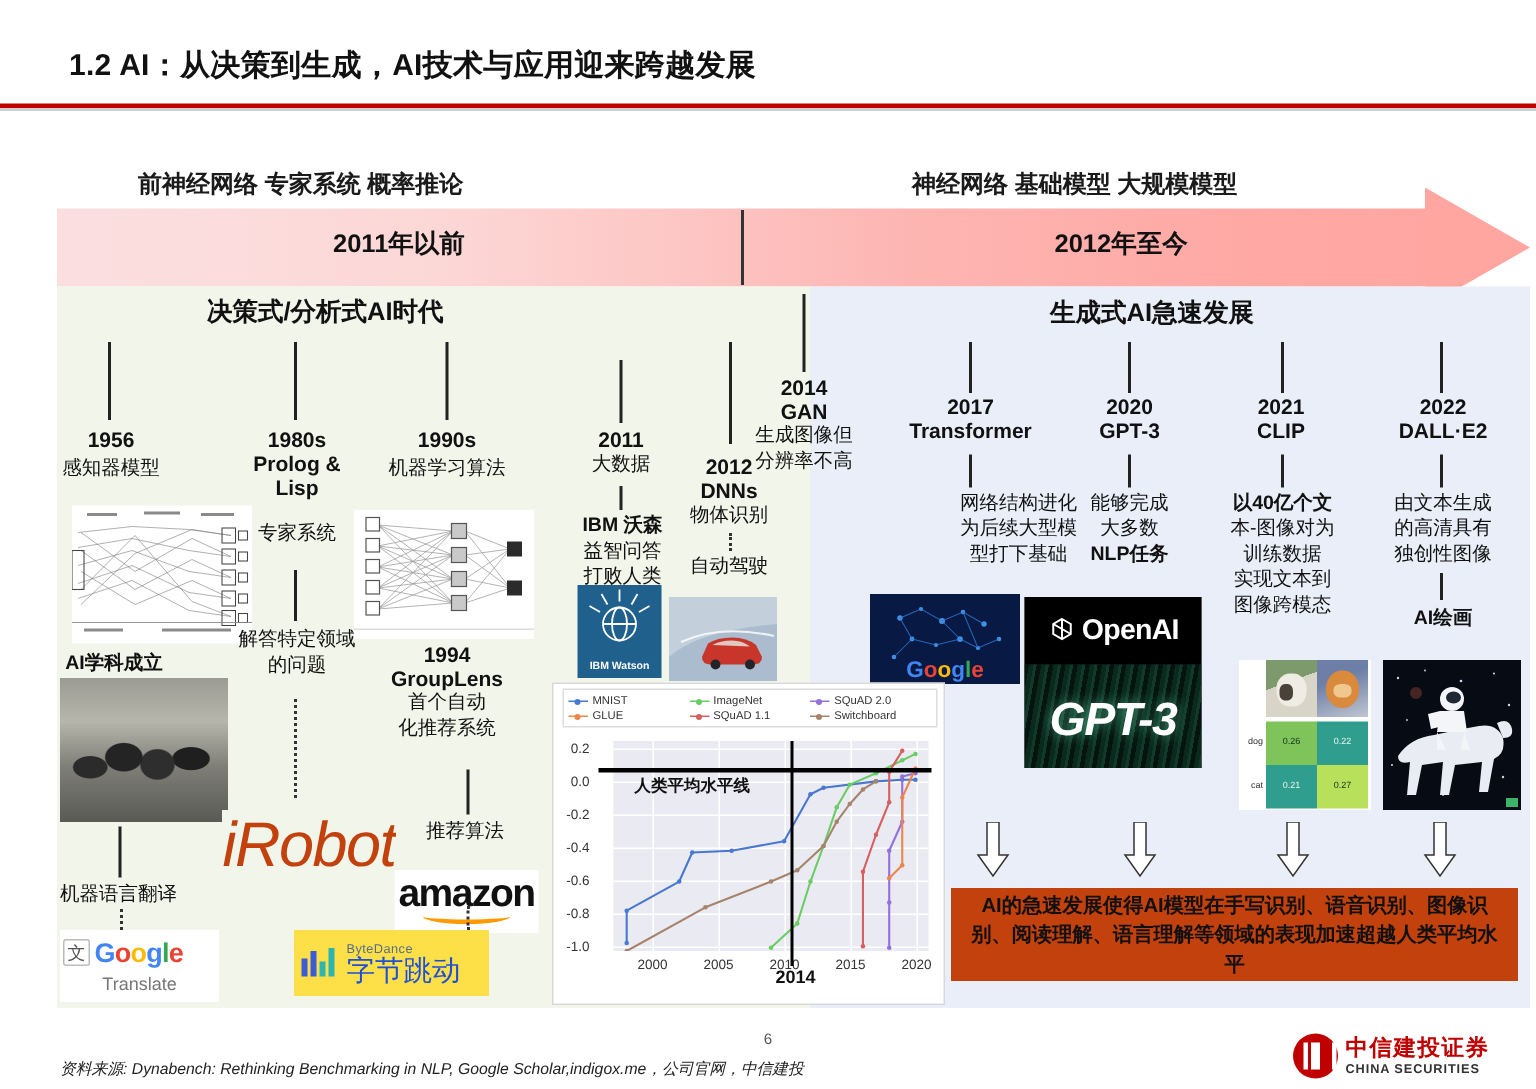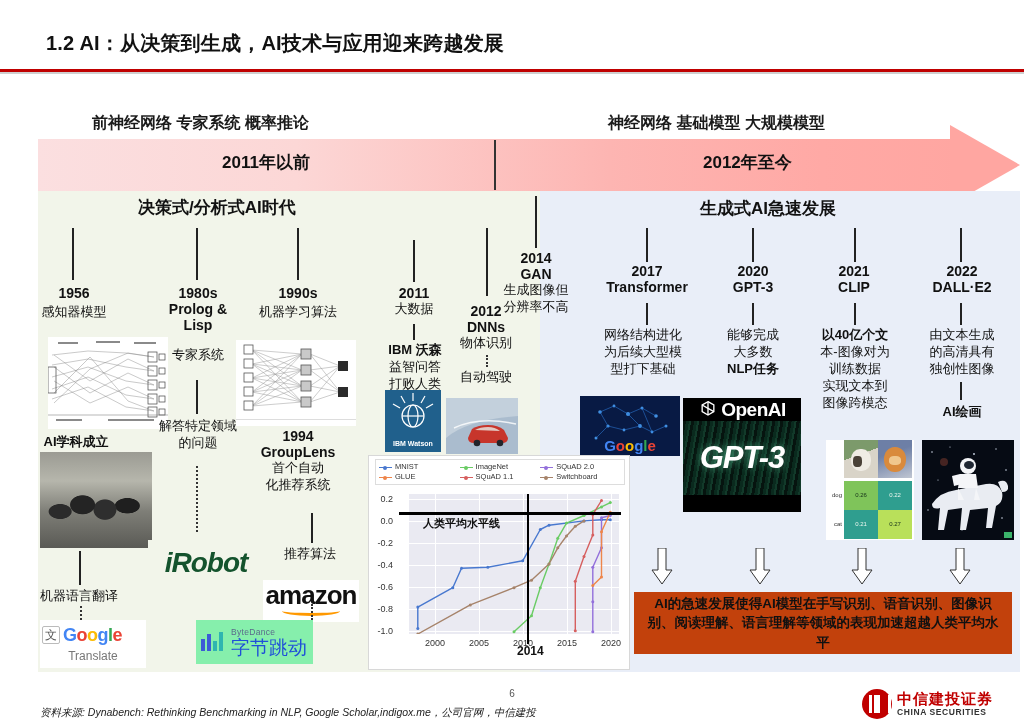--- a/index.html
+++ b/index.html
@@ -90,35 +90,35 @@
   #img-dartmouth { left:40px; top:452px; width:112px; height:96px;
      background:
        radial-gradient(ellipse at 18% 62%, #2b2b2b 0 11px, transparent 12px),
        radial-gradient(ellipse at 38% 55%, #242424 0 12px, transparent 13px),
        radial-gradient(ellipse at 58% 60%, #2e2e2e 0 11px, transparent 12px),
        radial-gradient(ellipse at 78% 56%, #1f1f1f 0 12px, transparent 13px),
        linear-gradient(180deg,#9b9b93 0%, #b6b6ac 30%, #7e7e77 62%, #5a5a55 100%);
   }
   
   #img-irobot { left:148px; top:540px; width:116px; height:46px; background:#f2f5ea; }
-  #irobot-text { font-family:"Liberation Sans", sans-serif; font-weight:bold; font-style:italic;
-     font-size:28px; color:#14532d; letter-spacing:-1px; line-height:46px; text-align:center; }
+  #irobot-text { font-family:"Liberation Sans", sans-serif; font-weight:normal; font-style:italic;
+     font-size:42px; color:#c2410c; letter-spacing:-1px; line-height:46px; text-align:center; }
 
   
   #img-amazon { left:263px; top:580px; width:96px; height:42px; background:#fff; }
   #amazon-text { font-size:26px; font-weight:bold; color:#111; text-align:center; line-height:30px; letter-spacing:-1px;}
   #amazon-swoosh { width:58px; height:10px; margin:-4px auto 0;
      border-bottom:3px solid #ff9900; border-radius:0 0 50% 50%; }
 
   
   #img-gtranslate { left:40px; top:620px; width:106px; height:48px; background:#fff; }
   .g-b{color:#4285f4}.g-r{color:#ea4335}.g-y{color:#fbbc05}.g-g{color:#34a853}
 
   
-  #img-bytedance { left:196px; top:620px; width:117px; height:44px; background:#86efac; }
+  #img-bytedance { left:196px; top:620px; width:130px; height:44px; background:#fde047; }
 
   
   #img-watson { left:385px; top:390px; width:56px; height:62px; background:#20608c; }
   
   #img-car { left:446px; top:398px; width:72px; height:56px;
      background:linear-gradient(180deg,#cfd9e0 0%, #b9c6d2 45%, #9fb0c0 100%); }
   
   #img-brain { left:580px; top:396px; width:100px; height:60px;
      background:radial-gradient(circle at 50% 40%, #2b6fd6 0%, #123a86 55%, #05102c 100%); }
   
@@ -429,21 +429,21 @@
   <div class="ev-desc">生成图像但</div>
   <div class="ev-desc">分辨率不高</div>
 </div>
 
 <div class="stalk" style="left:646px; top:228px; height:34px;"></div>
 <div class="event" style="left:592px; top:263px; width:110px;">
   <div class="ev-year">2017</div>
   <div class="ev-sub">Transformer</div>
 </div>
 <div class="stalk" style="left:646px; top:303px; height:22px;"></div>
-<div class="event" style="left:584px; top:327px; width:118px;">
+<div class="event" style="left:620px; top:327px; width:118px;">
   <div class="ev-desc">网络结构进化</div>
   <div class="ev-desc">为后续大型模</div>
   <div class="ev-desc">型打下基础</div>
 </div>
 <div class="tile" id="img-brain">
   <svg width="100" height="60" viewBox="0 0 100 60">
     <rect width="100" height="60" fill="#081a44"></rect>
     <g fill="#4ea8ff" opacity=".85">
       <circle cx="20" cy="16" r="1.8"></circle>
         <circle cx="34" cy="10" r="1.4"></circle>
@@ -475,21 +475,21 @@
   <div class="ev-year">2020</div>
   <div class="ev-sub">GPT-3</div>
 </div>
 <div class="stalk" style="left:752px; top:303px; height:22px;"></div>
 <div class="event" style="left:704px; top:327px; width:98px;">
   <div class="ev-desc">能够完成</div>
   <div class="ev-desc">大多数</div>
   <div class="ev-desc-b">NLP任务</div>
 </div>
 <div class="tile" id="img-gpt3">
-  <div style="height:23px;display:flex;align-items:center;justify-content:center;background:#000;">
+  <div style="height:45px;display:flex;align-items:center;justify-content:center;background:#000;">
     <svg width="20" height="20" viewBox="0 0 24 24" style="flex:none;">
       <path d="M12 2 L19 6 L19 14 L12 18 L5 14 L5 6 Z" fill="none" stroke="#fff" stroke-width="1.6"></path>
       <path d="M12 2 L12 10 L19 14" fill="none" stroke="#fff" stroke-width="1.6"></path>
       <path d="M5 6 L12 10 L12 18" fill="none" stroke="#fff" stroke-width="1.6"></path>
     </svg>
     <span style="color:#fff;font-size:19px;font-weight:bold;letter-spacing:-.5px;margin-left:3px;">OpenAI</span>
   </div>
   <div style="height:74px;position:relative;
               background:repeating-linear-gradient(100deg,#06140f 0 3px,#0a2a1e 3px 6px,#123a2a 6px 8px),
                          linear-gradient(120deg,#08261c,#18103a 55%,#0a2a22);

